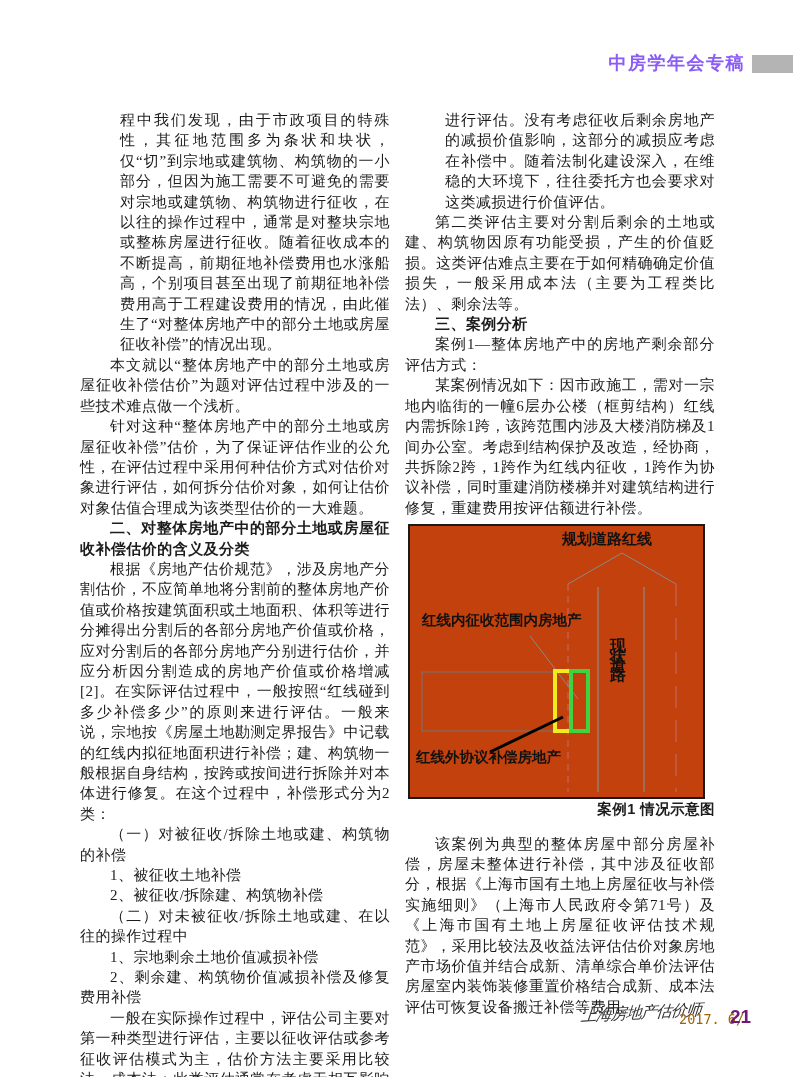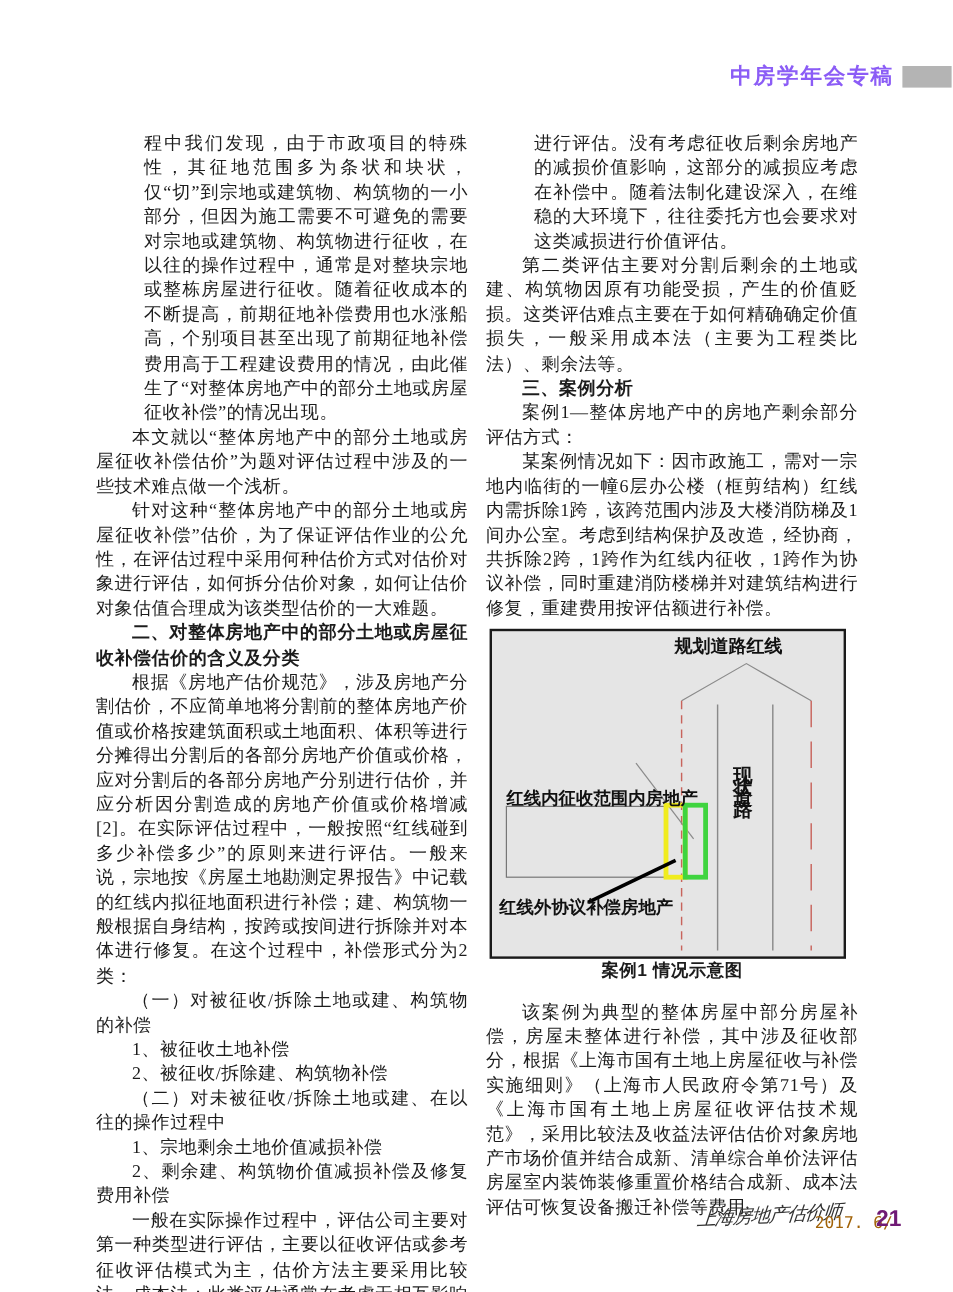--- a/index.html
+++ b/index.html
@@ -19,37 +19,37 @@
   .col{position:absolute;top:110px;width:310px;font-size:15px;line-height:20.4px;
        text-align:justify;letter-spacing:0.45px;}
   .col-left{left:80px;}
   .col-right{left:405px;}
   .col p{margin:0;text-indent:2em;}
   .col p.noindent{text-indent:0;margin-left:40px;}
   .col p.bold{font-weight:bold;font-family:"Liberation Sans","DejaVu Sans",sans-serif;font-size:15px;}
   
   .diagram-box{
     position:relative;margin:6px 0 0 3px;width:293px;height:271px;
-    border:2px solid #1a1a1a;background:#e5e5e5;
+    border:2px solid #1a1a1a;background:#c2410c;
   }
   .diagram-box svg{position:absolute;left:0;top:0;width:293px;height:271px;}
   .dlabel{
     position:absolute;font-weight:bold;color:#111;
     font-family:"Liberation Sans","DejaVu Sans",sans-serif;
     font-size:14.5px;letter-spacing:0;line-height:16px;white-space:nowrap;
   }
   .dlabel-top{left:152px;top:5px;font-size:15px;}
-  .dlabel-inside{left:12px;top:86px;margin-top:46px;}
+  .dlabel-inside{left:12px;top:86px;}
   .dlabel-outside{left:6px;top:223px;}
   .dlabel-road{
     left:200px;top:100px;height:120px;
     writing-mode:vertical-rl;text-orientation:upright;
     font-size:16px;letter-spacing:9px;
   }
-  .caption{margin:6px 0 0 0;text-align:center;font-weight:bold;
+  .caption{margin:6px 0 0 0;text-align:right;font-weight:bold;
     font-family:"Liberation Sans","DejaVu Sans",sans-serif;
     font-size:14.5px;text-indent:0 !important;}
   .after-diagram{margin-top:14px !important;}
   
   .thin-gray{stroke:#8a8a8a;stroke-width:1;fill:none;}
   .building{stroke:#777;stroke-width:1;fill:none;}
   .red-short{stroke-width:1.2;stroke-dasharray:7 5;}
   .red-long{stroke-width:1.2;stroke-dasharray:22 12;}
   .road-edge{stroke:#8a8a8a;stroke-width:1.2;}
   .yellow-rect{stroke-width:4;fill:none;}

